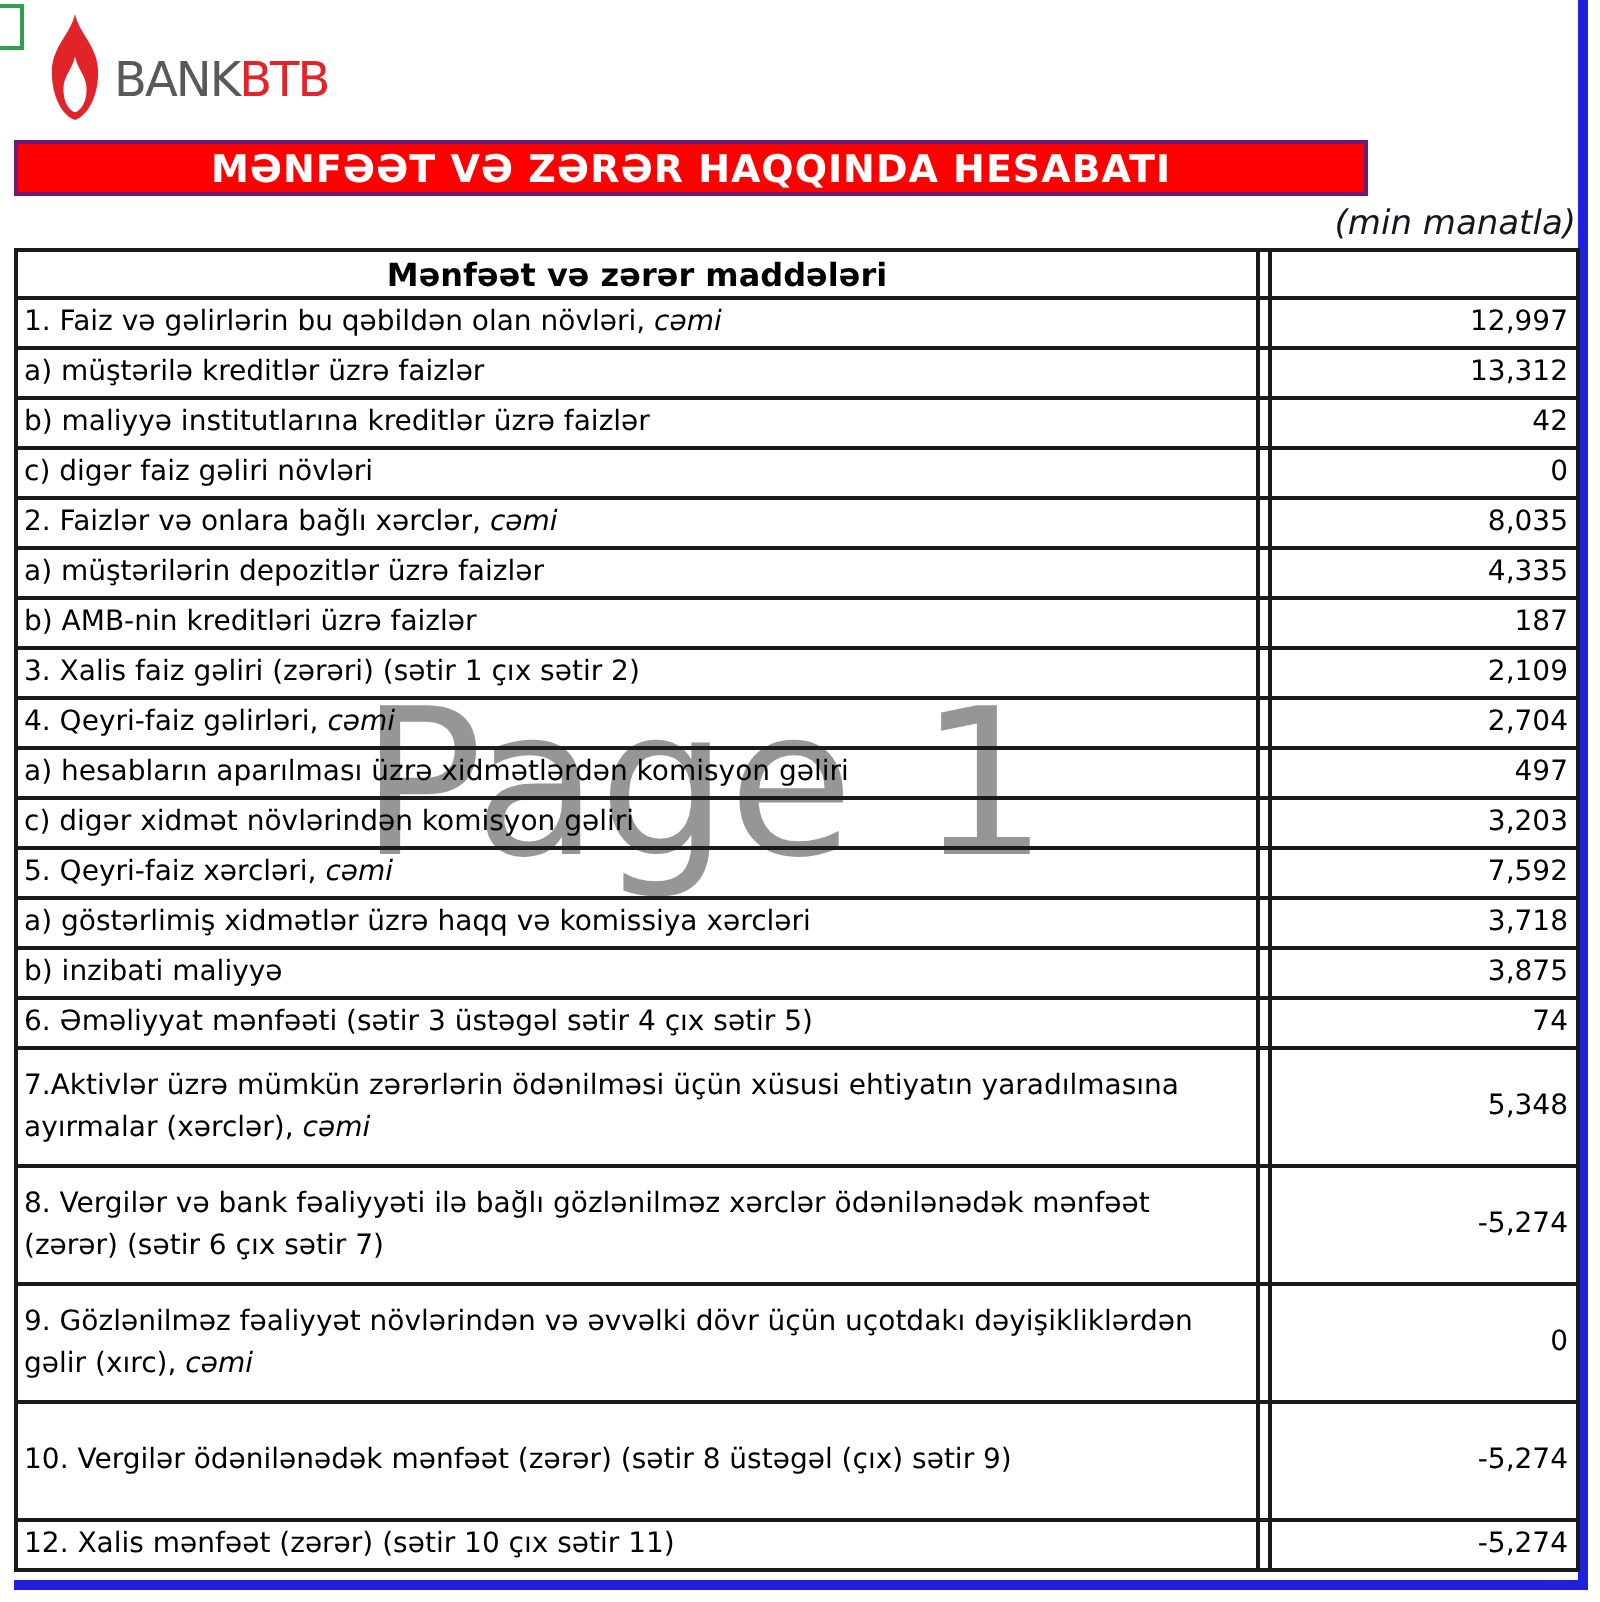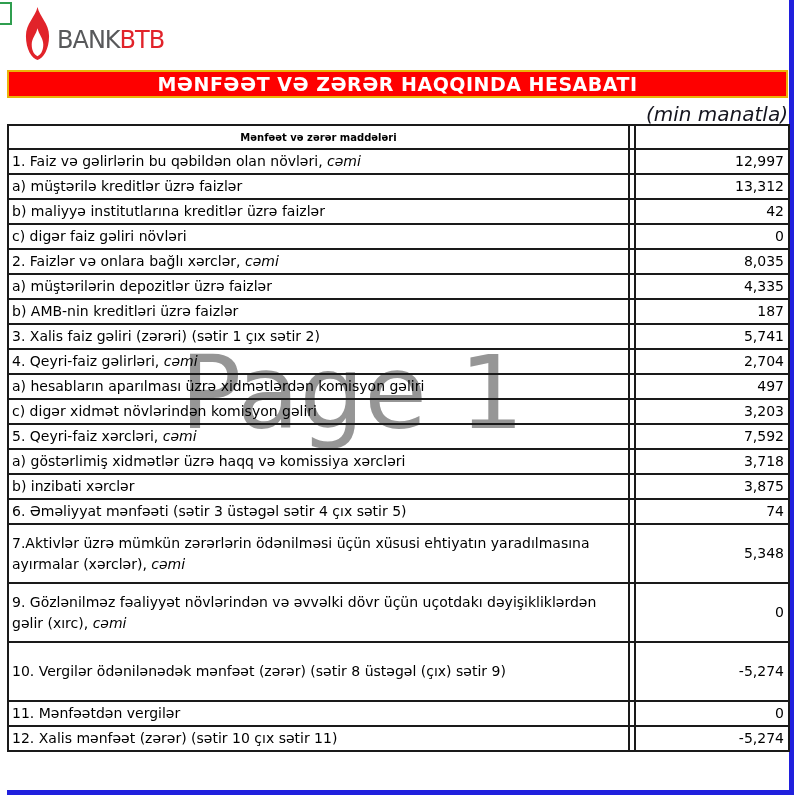--- a/index.html
+++ b/index.html
@@ -26,34 +26,34 @@
   }
   .logo .flame{display:block;}
   .logo .wordmark{
     font-size:24px;font-weight:500;letter-spacing:-1px;line-height:1;
     padding-top:12px;
   }
   .logo .bank{color:var(--logo-gray,#58595b);}
   .logo .btb{color:var(--logo-red,#e1232a);}
   
   .banner{
-    position:absolute;left:7px;top:70px;width:781px;height:28px;
+    position:absolute;left:7px;top:70px;width:677px;height:28px;
     background:var(--banner-red,#fe0000);
-    border:2px solid #eab308;
+    border:2px solid #701a75;
     box-sizing:border-box;
-    display:flex;align-items:center;justify-content:center;
+    display:flex;align-items:flex-end;justify-content:center;
   }
   .banner .banner-title{
     color:#ffffff;font-weight:bold;font-size:19px;letter-spacing:.5px;
     white-space:nowrap;
   }
   
   .unit-note{
     position:absolute;right:12px;top:102px;
-    font-style:italic;font-size:20px;color:#15151f;
+    font-style:italic;font-size:17px;color:#15151f;
   }
   
   .watermark{
     position:absolute;left:180px;top:342px;
     font-size:102px;line-height:1;color:var(--watermark-gray,#969696);
     z-index:0;white-space:nowrap;
   }
   
   table.report{
     position:absolute;left:7px;top:124px;width:781px;
@@ -63,21 +63,21 @@
   }
   table.report td,table.report th{
     border-top:2px solid #1a1a1a;
     border-bottom:2px solid #1a1a1a;
     box-sizing:border-box;
     background:transparent;
     vertical-align:middle;
   }
   th.header-cell{
     background:var(--header-gray,#d9d9d9);
-    font-size:10px;font-weight:bold;text-align:center;
+    font-size:16px;font-weight:bold;text-align:center;
     border-left:2px solid #1a1a1a;border-right:2px solid #1a1a1a;
     height:24px;
   }
   th.header-spacer{height:24px;background:var(--header-gray,#d9d9d9);}
   td.label{
     border-left:2px solid #1a1a1a;border-right:2px solid #1a1a1a;
     padding:1px 4px 1px 3px;line-height:21px;text-align:left;
   }
   td.value{
     border-left:2px solid #1a1a1a;border-right:2px solid #1a1a1a;
@@ -168,21 +168,21 @@
           <td class="value">4,335</td>
         </tr>
         <tr class="row">
           <td class="label">b) AMB-nin kreditləri üzrə faizlər</td>
           <td class="spacer"></td>
           <td class="value">187</td>
         </tr>
         <tr class="row">
           <td class="label b">3. Xalis faiz gəliri (zərəri) (sətir 1 çıx sətir 2)</td>
           <td class="spacer"></td>
-          <td class="value b">5,741</td>
+          <td class="value b">2,109</td>
         </tr>
         <tr class="row">
           <td class="label b">4. Qeyri-faiz gəlirləri, <span class="it">cəmi</span></td>
           <td class="spacer"></td>
           <td class="value b">2,704</td>
         </tr>
         <tr class="row">
           <td class="label">a) hesabların aparılması üzrə xidmətlərdən komisyon gəliri</td>
           <td class="spacer"></td>
           <td class="value">497</td>
@@ -196,48 +196,48 @@
           <td class="label b">5. Qeyri-faiz xərcləri, <span class="it">cəmi</span></td>
           <td class="spacer"></td>
           <td class="value b">7,592</td>
         </tr>
         <tr class="row">
           <td class="label">a) göstərlimiş xidmətlər üzrə haqq və komissiya xərcləri</td>
           <td class="spacer"></td>
           <td class="value">3,718</td>
         </tr>
         <tr class="row">
-          <td class="label">b) inzibati xərclər</td>
+          <td class="label">b) inzibati maliyyə</td>
           <td class="spacer"></td>
           <td class="value">3,875</td>
         </tr>
         <tr class="row">
           <td class="label b">6. Əməliyyat mənfəəti (sətir 3 üstəgəl sətir 4 çıx sətir 5)</td>
           <td class="spacer"></td>
           <td class="value b">74</td>
         </tr>
         <tr class="row tall">
           <td class="label">7.Aktivlər üzrə mümkün zərərlərin ödənilməsi üçün xüsusi ehtiyatın yaradılmasına ayırmalar (xərclər), <span class="it">cəmi</span></td>
           <td class="spacer"></td>
           <td class="value">5,348</td>
         </tr>
         <tr class="row tall">
+          <td class="label b">8. Vergilər və bank fəaliyyəti ilə bağlı gözlənilməz xərclər ödənilənədək mənfəət (zərər) (sətir 6 çıx sətir 7)</td>
+          <td class="spacer"></td>
+          <td class="value b">-5,274</td>
+        </tr>
+        <tr class="row tall">
           <td class="label b">9. Gözlənilməz fəaliyyət növlərindən və əvvəlki dövr üçün uçotdakı dəyişikliklərdən gəlir (xırc), <span class="it">cəmi</span></td>
           <td class="spacer"></td>
           <td class="value">0</td>
         </tr>
         <tr class="row tall">
           <td class="label b">10. Vergilər ödənilənədək mənfəət (zərər) (sətir 8 üstəgəl (çıx) sətir 9)</td>
           <td class="spacer"></td>
           <td class="value b">-5,274</td>
-        </tr>
-        <tr class="row">
-          <td class="label b">11. Mənfəətdən vergilər</td>
-          <td class="spacer"></td>
-          <td class="value">0</td>
         </tr>
         <tr class="row">
           <td class="label b">12. Xalis mənfəət (zərər) (sətir 10 çıx sətir 11)</td>
           <td class="spacer"></td>
           <td class="value b">-5,274</td>
         </tr>
       </tbody>
   </table>
 
   <div class="blue-line-right"></div>

